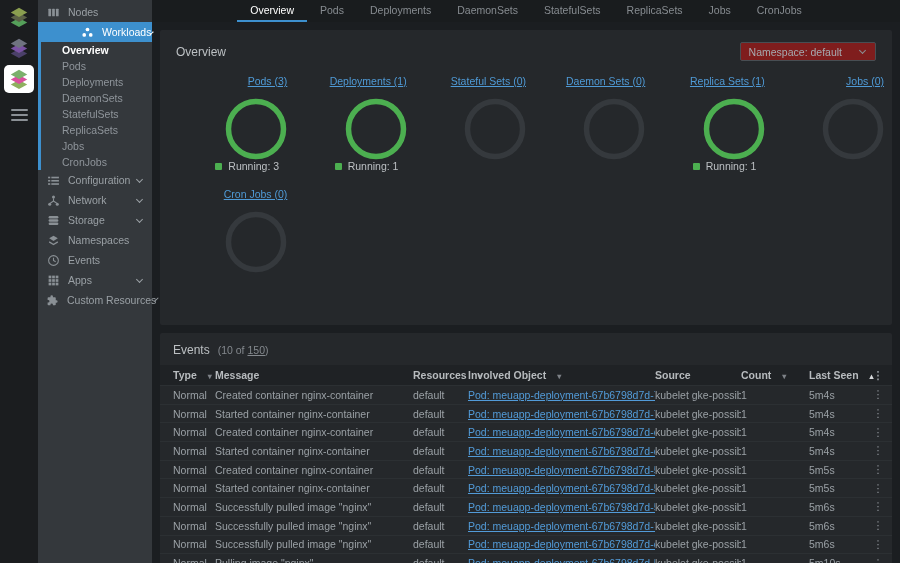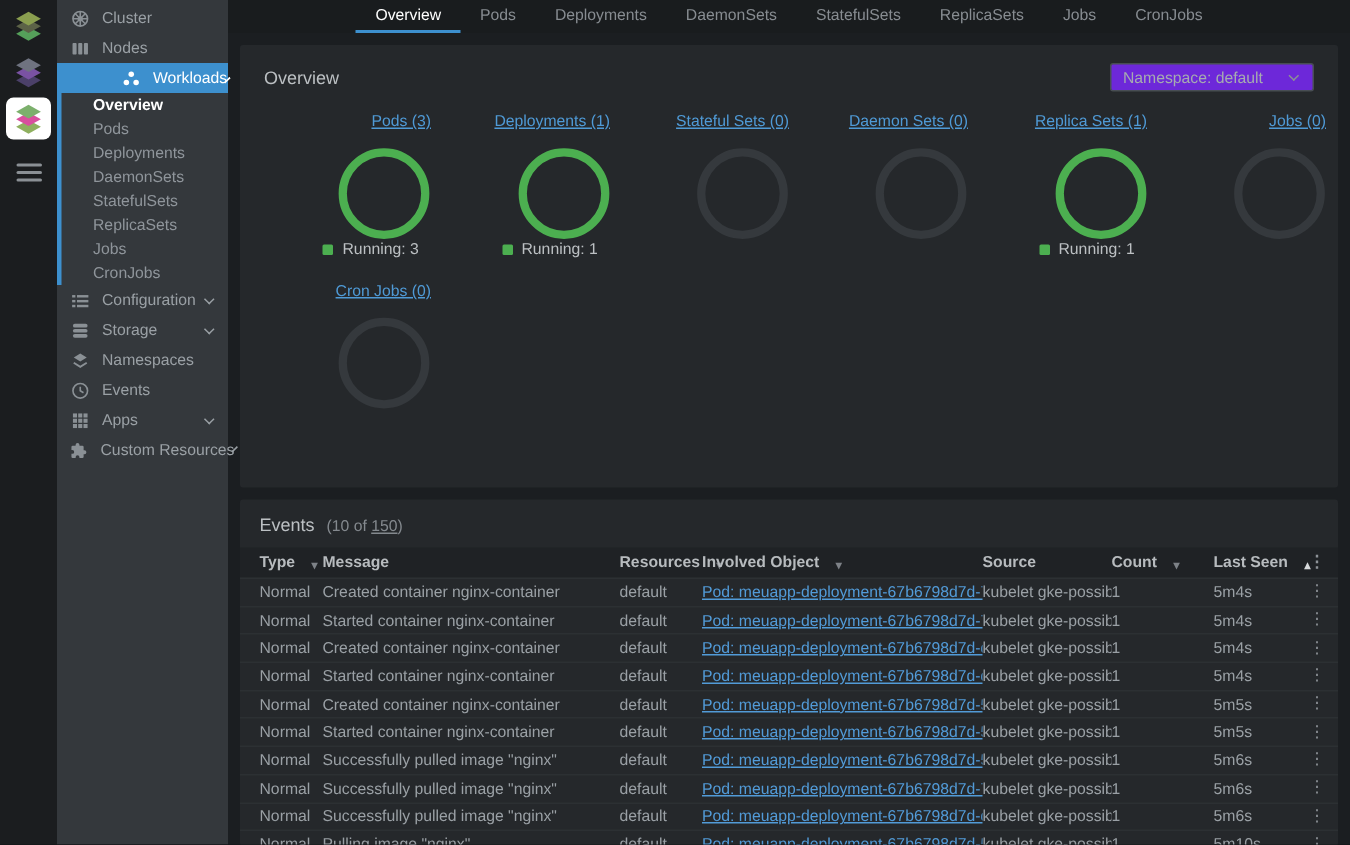--- a/index.html
+++ b/index.html
@@ -29,21 +29,21 @@
 
   
   .main { position:absolute; left:152px; top:0; right:0; bottom:0; background:#1b1e21; }
   .tabbar { height:22px; background:#191c1e; display:flex; justify-content:center; align-items:stretch; }
   .tab { padding:0 13px; display:flex; align-items:center; color:#878c91; font-size:10.5px; cursor:pointer; border-bottom:2px solid transparent; }
   .tab.active { color:#ffffff; border-bottom:2px solid #3d90ce; }
 
   .panel { background:#25282b; margin:8px 8px 0 8px; border-radius:2px; }
   .panel-hd { display:flex; align-items:center; justify-content:space-between; padding:12px 16px 8px 16px; }
   .panel-title { color:#bcc0c3; font-size:12px; }
-  .ns-select { display:flex; align-items:center; gap:18px; border:1px solid #484e53; border-radius:2px; height:19px; padding:0 8px; color:#a6abb0; font-size:10.5px; cursor:pointer; background:#6d28d9; }
+  .ns-select { display:flex; align-items:center; gap:18px; border:1px solid #484e53; border-radius:2px; height:19px; padding:0 8px; color:#a6abb0; font-size:10.5px; cursor:pointer; background:#7f1d1d; }
   .ns-select .chev { color:#8b9095; }
 
   
   .overview-panel { height:295px; overflow:hidden; }
   .charts { display:grid; grid-template-columns:repeat(6,1fr); row-gap:16px; padding:6px 8px 10px 8px; }
   .chart { display:flex; flex-direction:column; align-items:flex-end; }
   .chart-title { font-size:10.5px; color:#4f9ad6; text-decoration:underline; cursor:pointer; margin-bottom:11px; white-space:nowrap; }
   .donut { width:62px; height:62px; }
   .legend { height:12px; width:72px; display:flex; align-items:center; gap:6px; }
   .legend .sq { width:7px; height:7px; border-radius:1px; background:#4caf50; }
@@ -97,32 +97,20 @@
     <div class="hamburger">
       <span></span>
         <span></span>
         <span></span>
     </div>
   </div>
 
   <nav class="sidebar" id="sidebar-root">
       <div class="side-item">
         <span class="s-icon">
-          <svg viewBox="0 0 24 24" width="13" height="13">
-            <g fill="none" stroke="currentColor" stroke-width="2">
-              <circle cx="12" cy="12" r="9"></circle>
-              <path d="M12 3v18M3 12h18M5.6 5.6l12.8 12.8M18.4 5.6L5.6 18.4"></path>
-            </g>
-            <circle cx="12" cy="12" r="3.2" fill="currentColor"></circle>
-          </svg>
-        </span>
-        <span class="s-label">Cluster</span>
-      </div>
-      <div class="side-item">
-        <span class="s-icon">
           <svg viewBox="0 0 24 24" width="13" height="13" fill="currentColor">
             <rect x="2.5" y="5" width="5" height="14" rx="1"></rect>
             <rect x="9.5" y="5" width="5" height="14" rx="1"></rect>
             <rect x="16.5" y="5" width="5" height="14" rx="1"></rect>
           </svg>
         </span>
         <span class="s-label">Nodes</span>
       </div>
       <div class="side-item active">
         <span class="s-icon">
@@ -150,20 +138,36 @@
           <svg viewBox="0 0 24 24" width="13" height="13" fill="currentColor">
             <rect x="2" y="5" width="4" height="3"></rect>
             <rect x="8" y="5" width="14" height="3"></rect>
             <rect x="2" y="11" width="4" height="3"></rect>
             <rect x="8" y="11" width="14" height="3"></rect>
             <rect x="2" y="17" width="4" height="3"></rect>
             <rect x="8" y="17" width="14" height="3"></rect>
           </svg>
         </span>
         <span class="s-label">Configuration</span>
+        <span class="chev"></span>
+      </div>
+      <div class="side-item">
+        <span class="s-icon">
+          <svg viewBox="0 0 24 24" width="13" height="13">
+            <g stroke="currentColor" stroke-width="2" fill="none">
+              <path d="M12 8v5M12 13l-6 4M12 13l6 4"></path>
+            </g>
+            <g fill="currentColor">
+              <circle cx="12" cy="5.5" r="2.8"></circle>
+              <circle cx="5" cy="19" r="2.8"></circle>
+              <circle cx="19" cy="19" r="2.8"></circle>
+            </g>
+          </svg>
+        </span>
+        <span class="s-label">Network</span>
         <span class="chev"></span>
       </div>
       <div class="side-item">
         <span class="s-icon">
           <svg viewBox="0 0 24 24" width="13" height="13" fill="currentColor">
             <rect x="3" y="3.5" width="18" height="4.6" rx="2.3"></rect>
             <rect x="3" y="9.7" width="18" height="4.6" rx="2.3"></rect>
             <rect x="3" y="15.9" width="18" height="4.6" rx="2.3"></rect>
           </svg>
         </span>

